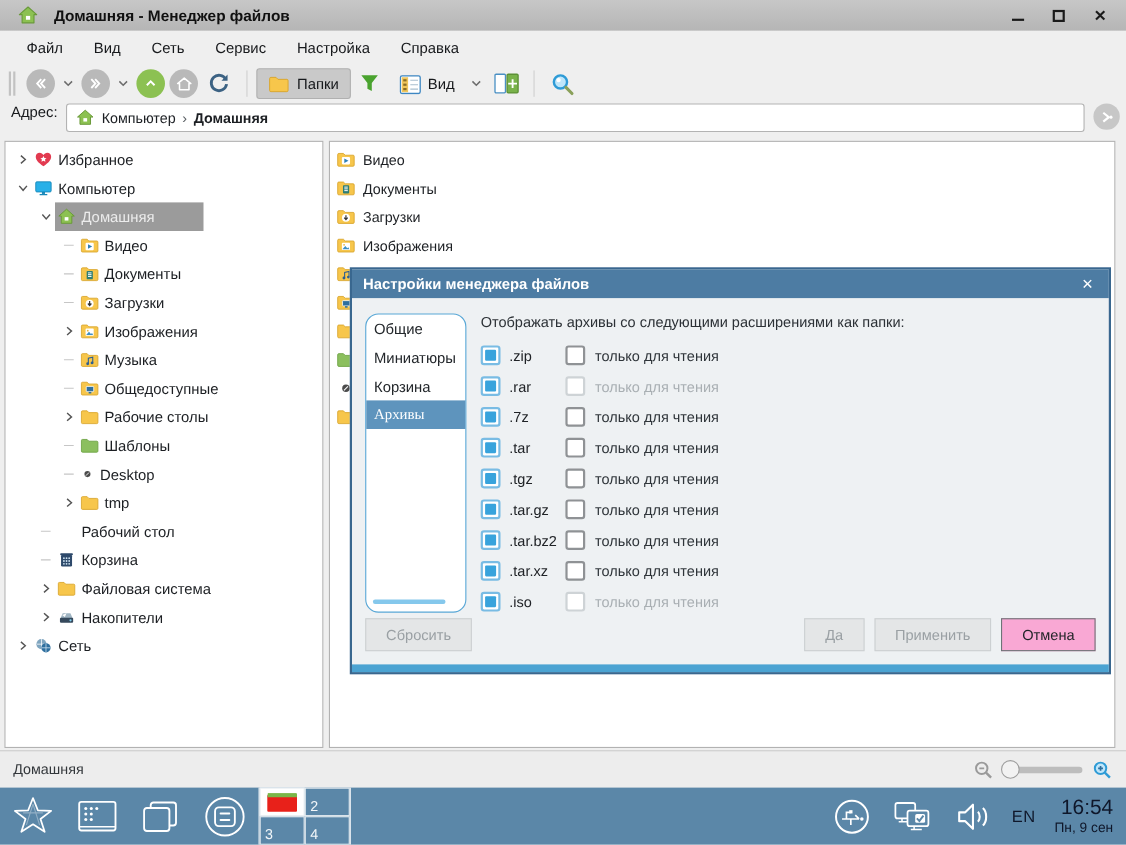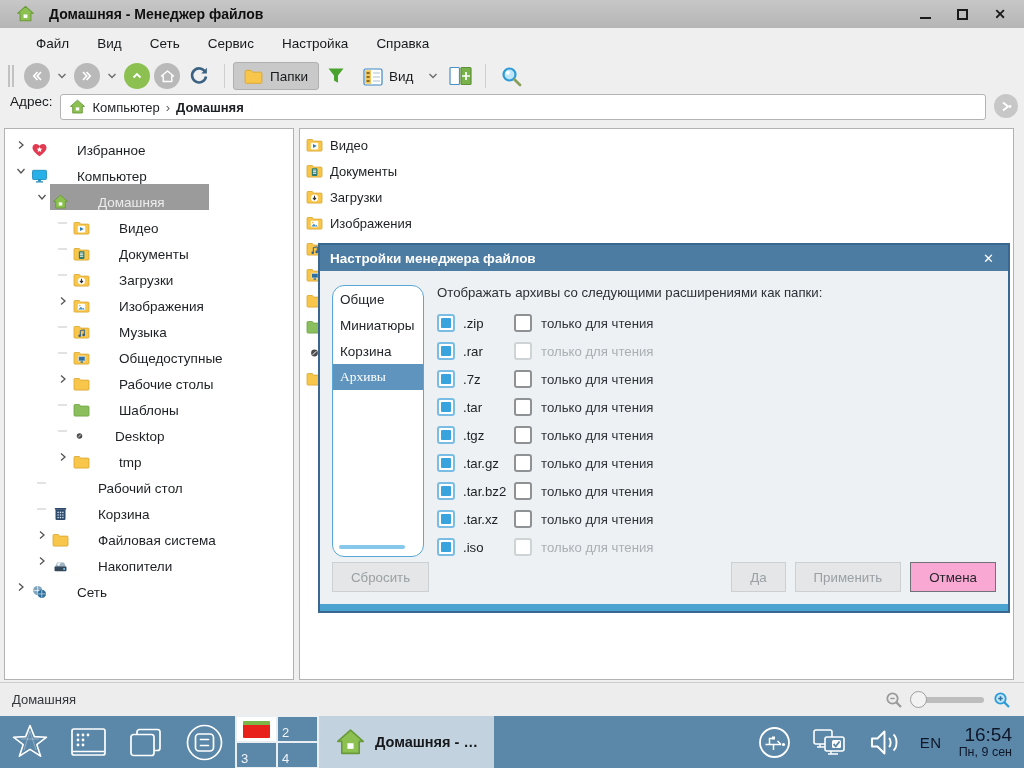--- a/index.html
+++ b/index.html
@@ -10,21 +10,21 @@
   
   .titlebar { height:28px; background:linear-gradient(#c7c7c7,#b5b5b5); display:flex; align-items:center; padding:0 10px; flex:0 0 auto; }
   .titlebar .app-icon { width:19px; height:18px; margin-left:6px; }
   .titlebar .title { font-weight:bold; font-size:14px; color:#101010; margin-left:14px; }
   .win-controls { margin-left:auto; display:flex; align-items:center; gap:26px; padding-right:8px; }
   .wc-min { width:11px; height:9px; border-bottom:2px solid #1a1a1a; }
   .wc-max { width:11px; height:11px; border:2px solid #1a1a1a; }
   .wc-close { font-size:14px; font-weight:bold; color:#1a1a1a; line-height:11px; }
 
   
-  .menubar { height:30px; background:#efefef; display:flex; align-items:center; padding:0 24px; gap:4px; flex:0 0 auto; }
+  .menubar { height:30px; background:#efefef; display:flex; align-items:center; padding:0 12px; gap:4px; flex:0 0 auto; }
   .menu-item { padding:4px 12px; font-size:13.5px; color:#17191c; }
 
   
   .toolbar { height:36px; background:#efefef; display:flex; align-items:center; padding:0 6px; flex:0 0 auto; }
   .grip { width:6px; height:22px; border-left:2px solid #c2c2c2; border-right:2px solid #c2c2c2; margin:0 8px 0 2px; }
   .tb-circle { width:26px; height:26px; border-radius:50%; background:#b9b9b9; display:flex; align-items:center; justify-content:center; margin:0 2px; }
   .tb-circle.green { background:#8cc152; }
   .tb-chev { width:14px; height:14px; margin:0 3px; display:flex; align-items:center; justify-content:center; }
   .tb-icon { width:24px; height:24px; margin:0 5px; display:flex; align-items:center; justify-content:center; }
   .tb-sep { width:1px; height:24px; background:#cfcfcf; margin:0 8px; }
@@ -44,21 +44,21 @@
   
   .main { flex:1; display:flex; gap:5px; padding:2px 10px 2px 4px; min-height:0; }
   .panel { background:#fff; border:1px solid #b2b2b2; overflow:hidden; }
   .sidebar { width:290px; flex:0 0 auto; padding-top:3px; }
   .filepanel { flex:1; padding-top:3px; }
 
   .trow { height:26px; display:flex; align-items:center; }
   .exp-slot { width:16px; height:16px; flex:0 0 auto; display:flex; align-items:center; justify-content:center; }
   .ic-slot { width:17px; height:16px; flex:0 0 auto; margin:0 5px 0 2px; display:flex; align-items:center; justify-content:center; }
   .trow .lbl { font-size:13.5px; white-space:nowrap; }
-  .selwrap { display:flex; align-items:flex-end; height:26px;gap:24px; }
+  .selwrap { display:flex; align-items:center; height:26px; }
   .selwrap.selected { background:#9b9b9b; padding-right:44px; }
   .selwrap.selected .lbl { color:#ececec; }
 
   .frow { height:26px; display:flex; align-items:center; padding-left:6px; }
   .frow .ic-slot { margin:0 7px 0 0; }
 
   
   .statusbar { height:34px; background:#ededed; border-top:1px solid #cccccc; display:flex; align-items:center; padding:0 12px; flex:0 0 auto; }
   .status-text { font-size:13px; color:#33373b; }
   .zoomctl { margin-left:auto; display:flex; align-items:center; gap:8px; }
@@ -705,27 +705,20 @@
         </span>
     </div>
     <div class="pager" id="pager">
         <div class="pcell active">
           <span class="pg-thumb"></span>
         </div>
         <div class="pcell">2</div>
         <div class="pcell">3</div>
         <div class="pcell">4</div>
       </div>
-    <div class="taskbtn">
-      <span class="ti"><svg width="100%" height="100%" viewBox="0 0 16 16">
-            <path d="M8 1.2 L15 7.4 H12.8 V14 H3.2 V7.4 H1 Z" fill="#8cc152" stroke="#699a39" stroke-width="0.9" stroke-linejoin="round"></path>
-            <rect x="6.3" y="8.4" width="3.4" height="3.1" fill="#fff"></rect>
-          </svg></span>
-      <span>Домашняя - …</span>
-    </div>
     <div class="tray">
       <span class="tk-ic">
           <svg width="37" height="37" viewBox="0 0 37 37">
             <circle cx="18.5" cy="18.5" r="14.5" fill="none" stroke="#fff" stroke-width="1.8"></circle>
             <path d="M9.5 20.5 H25 M25 20.5 L21.5 17 M13.5 20.5 V14.5 H17.5 M17.5 26 V20.5" fill="none" stroke="#fff" stroke-width="1.5"></path>
             <circle cx="27.5" cy="20.5" r="1.6" fill="#fff"></circle>
             <rect x="16" y="12.5" width="3" height="3" fill="#fff"></rect>
           </svg>
         </span>
       <span class="tk-ic">

